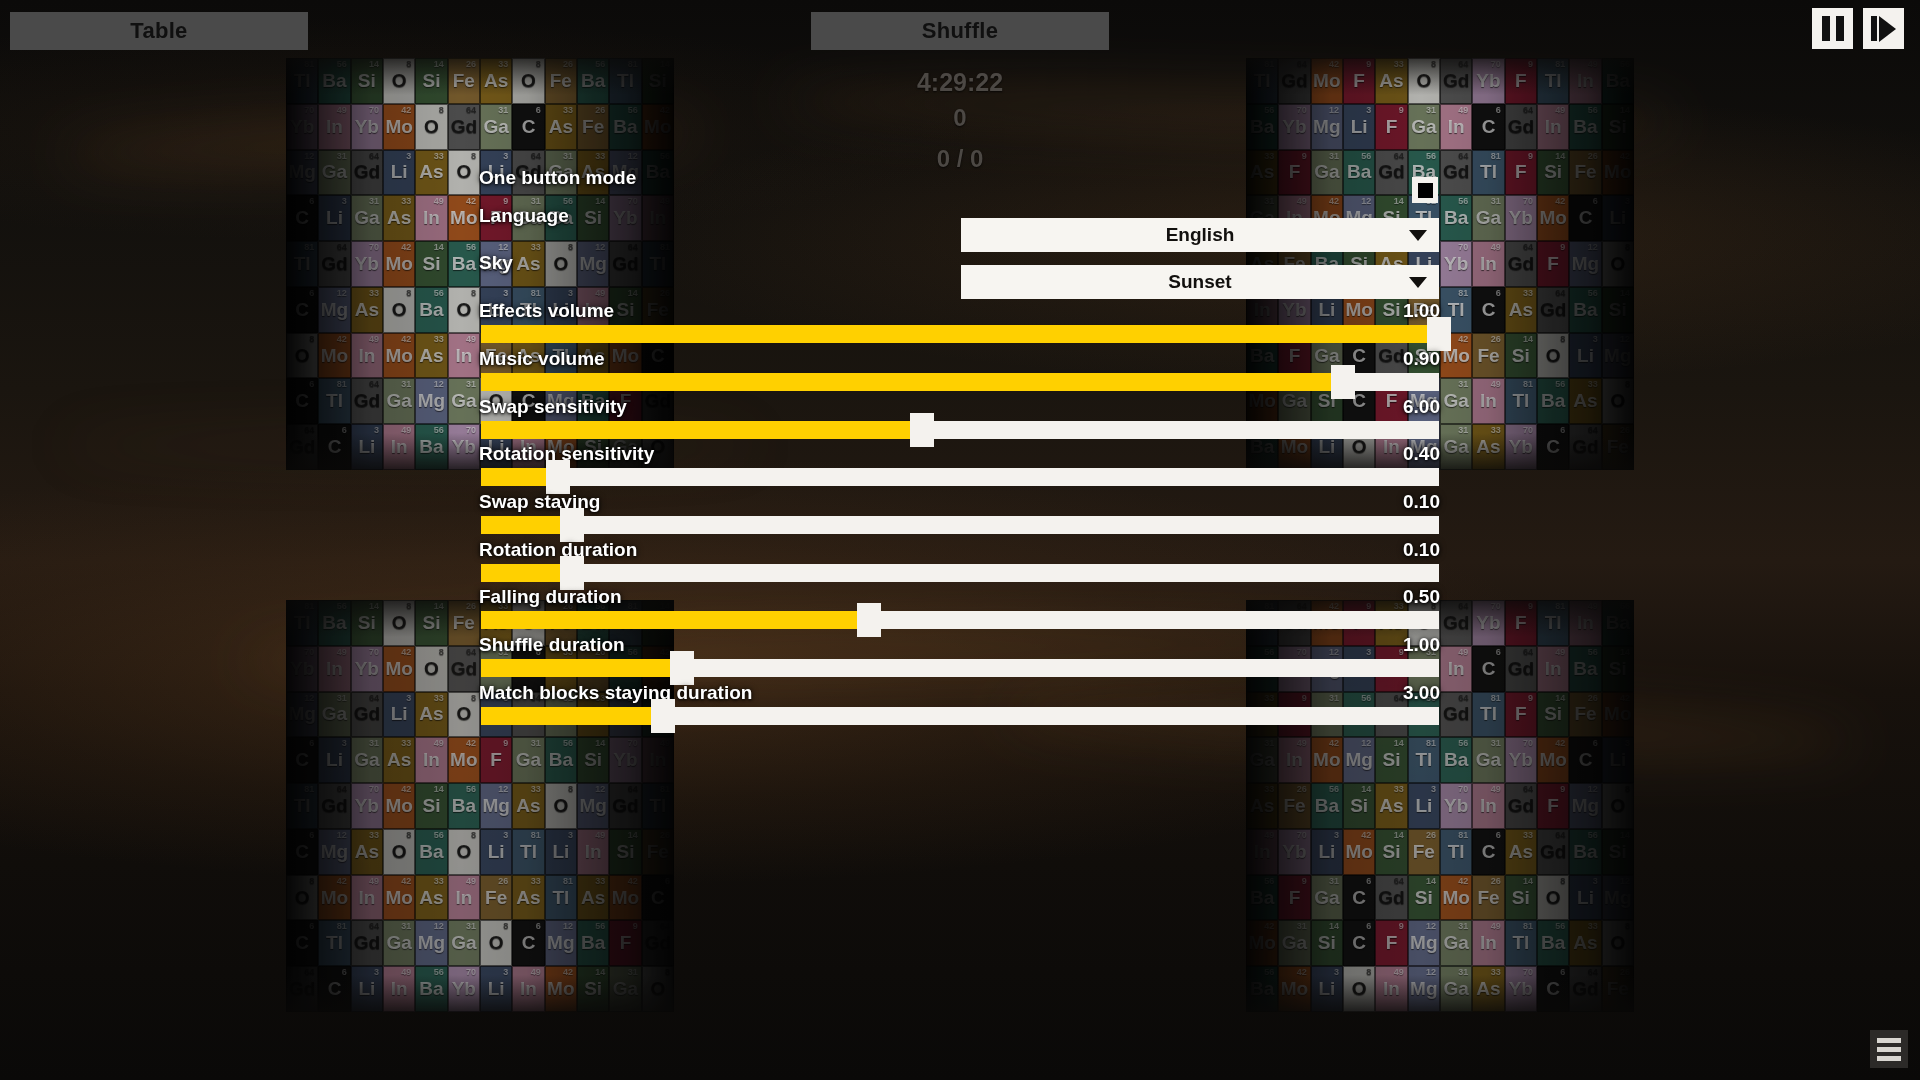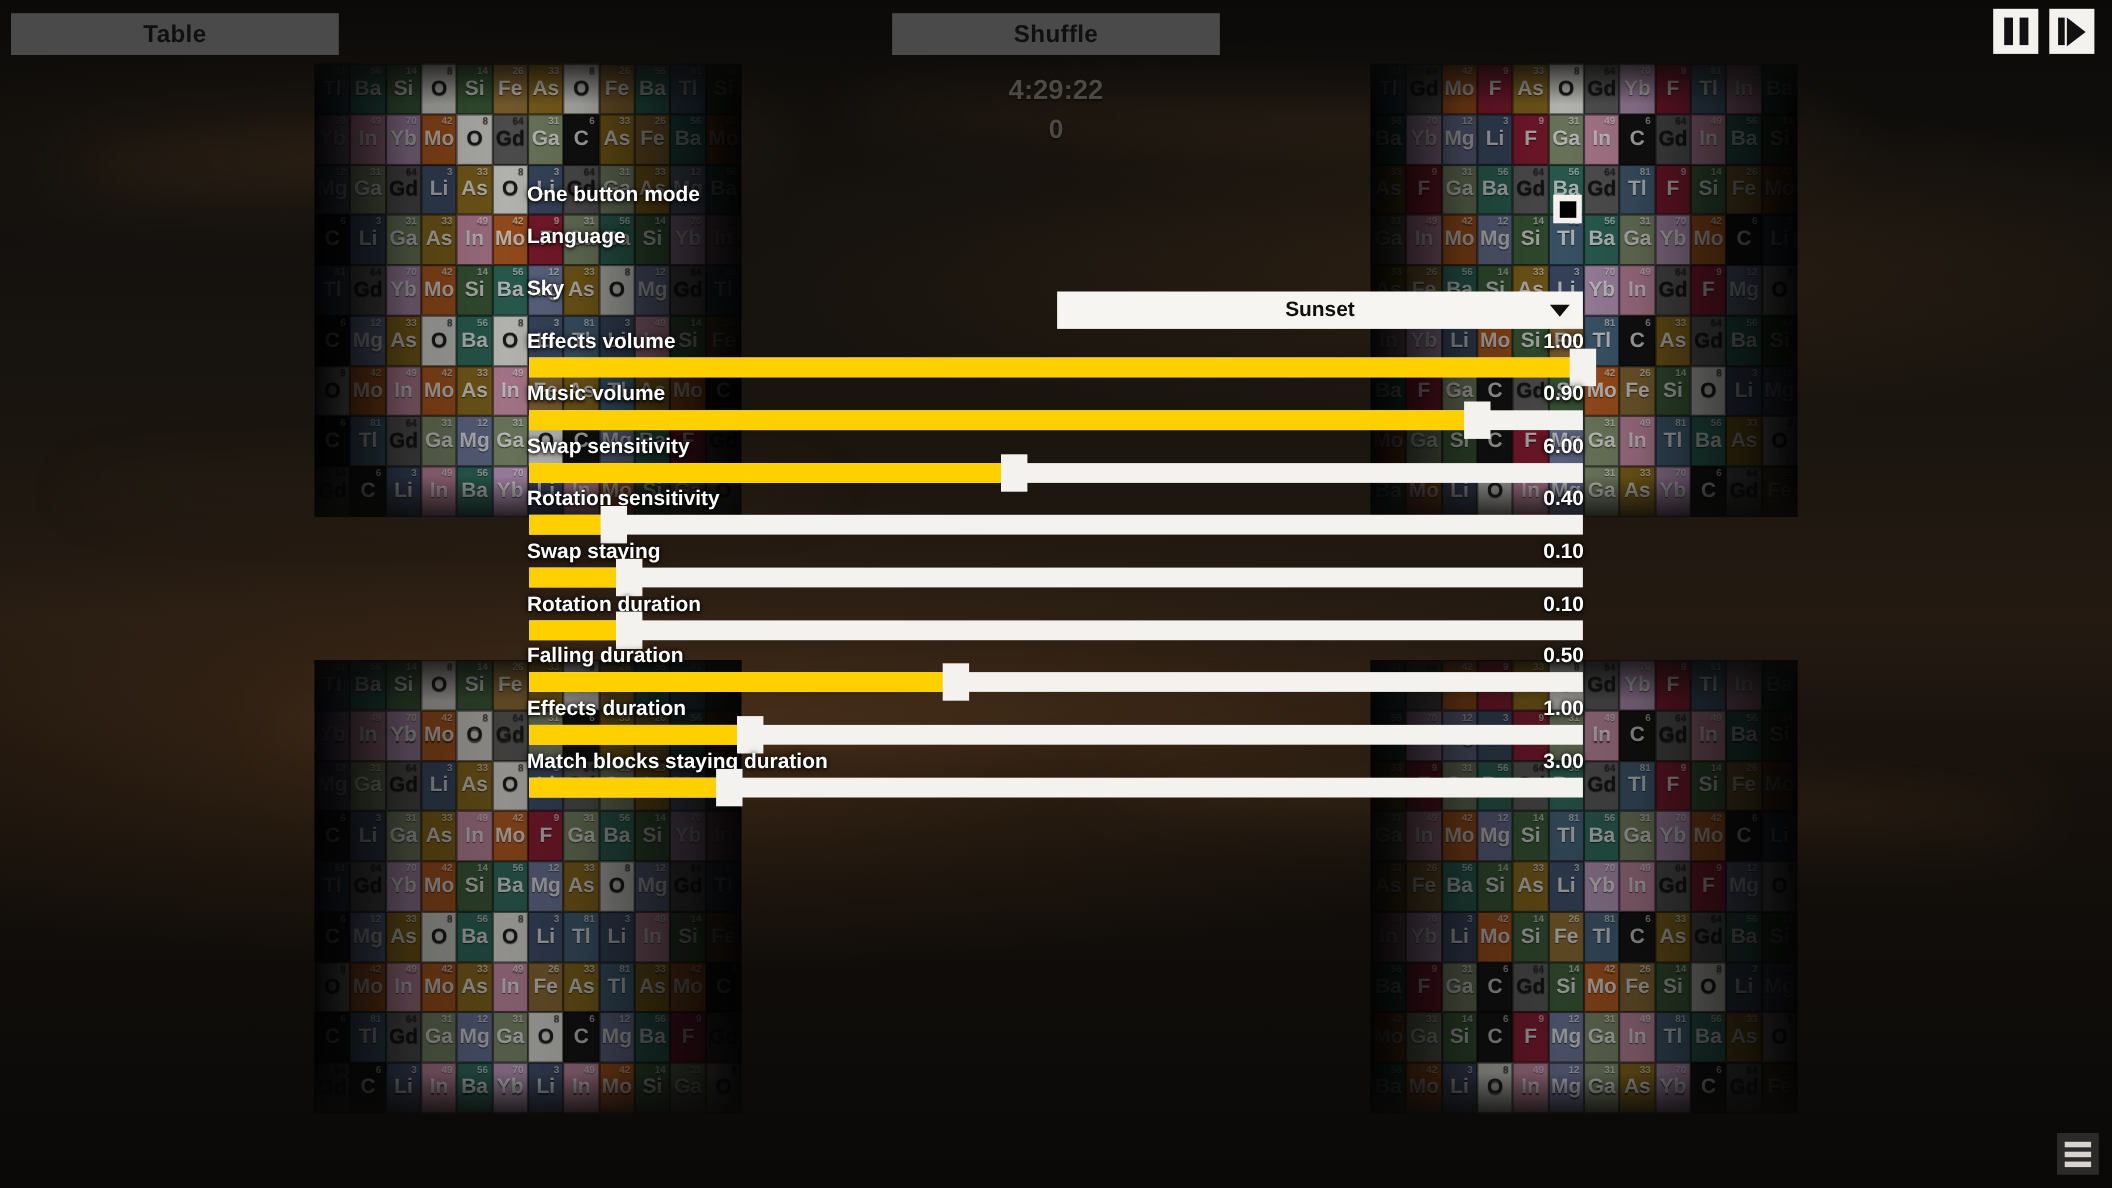--- a/index.html
+++ b/index.html
@@ -2034,20 +2034,21 @@
     <div class="cyl-shade" style="left: 286px; top: 600px; width: 388px; height: 412px;"></div>
     <div class="cyl-vfade" style="left: 286px; top: 600px; width: 388px; height: 412px;"></div>
     <div class="cyl-dim" style="left: 286px; top: 600px; width: 388px; height: 412px; background: rgba(8, 7, 6, 0.3);"></div>
     <div class="cyl-shade" style="left: 1246px; top: 600px; width: 388px; height: 412px;"></div>
     <div class="cyl-vfade" style="left: 1246px; top: 600px; width: 388px; height: 412px;"></div>
     <div class="cyl-dim" style="left: 1246px; top: 600px; width: 388px; height: 412px; background: rgba(8, 7, 6, 0.3);"></div>
     <button id="table-button" class="topbtn">Table</button>
     <button id="shuffle-button" class="topbtn">Shuffle</button>
     <div id="hud-timer" class="hud">4:29:22</div>
     <div id="hud-score" class="hud">0</div>
+    <div id="hud-pairs" class="hud">0 / 0</div>
     <div id="media-controls">
     <div class="mediabtn">
       <span class="pause-bars">
           <i></i>
           <i></i>
         </span>
     </div>
     <div class="mediabtn">
       <span class="step-icon">
           <i></i>
@@ -2056,20 +2057,24 @@
     </div>
   </div>
     <div id="settings-panel">
 
     <div class="row-label" style="top:167px">One button mode</div>
     <div id="one-button-checkbox">
       <span class="box-inner" style="background: rgb(0, 0, 0);"></span>
     </div>
 
     <div class="row-label" style="top:205px">Language</div>
+    <div id="language-dropdown" class="dropdown">
+      <span class="dd-label">English</span>
+      <span class="dd-arrow"></span>
+    </div>
 
     <div class="row-label" style="top:252px">Sky</div>
     <div id="sky-dropdown" class="dropdown">
       <span class="dd-label">Sunset</span>
       <span class="dd-arrow"></span>
     </div>
 
     <div id="slider-group">
         <div class="row-label" style="top: 300px;">Effects volume</div>
         <div class="row-value" style="top: 300px;">1.00</div>
@@ -2106,21 +2111,21 @@
         <div class="slider" style="top: 564px;">
           <div class="fill" style="width: 9.5%;"></div>
           <div class="handle" style="left: 9.5%;"></div>
         </div>
         <div class="row-label" style="top: 586px;">Falling duration</div>
         <div class="row-value" style="top: 586px;">0.50</div>
         <div class="slider" style="top: 611px;">
           <div class="fill" style="width: 40.5%;"></div>
           <div class="handle" style="left: 40.5%;"></div>
         </div>
-        <div class="row-label" style="top: 634px;">Effects duration</div>
+        <div class="row-label" style="top: 634px;">Shuffle duration</div>
         <div class="row-value" style="top: 634px;">1.00</div>
         <div class="slider" style="top: 659px;">
           <div class="fill" style="width: 21%;"></div>
           <div class="handle" style="left: 21%;"></div>
         </div>
         <div class="row-label" style="top: 682px;">Match blocks staying duration</div>
         <div class="row-value" style="top: 682px;">3.00</div>
         <div class="slider" style="top: 707px;">
           <div class="fill" style="width: 19%;"></div>
           <div class="handle" style="left: 19%;"></div>

